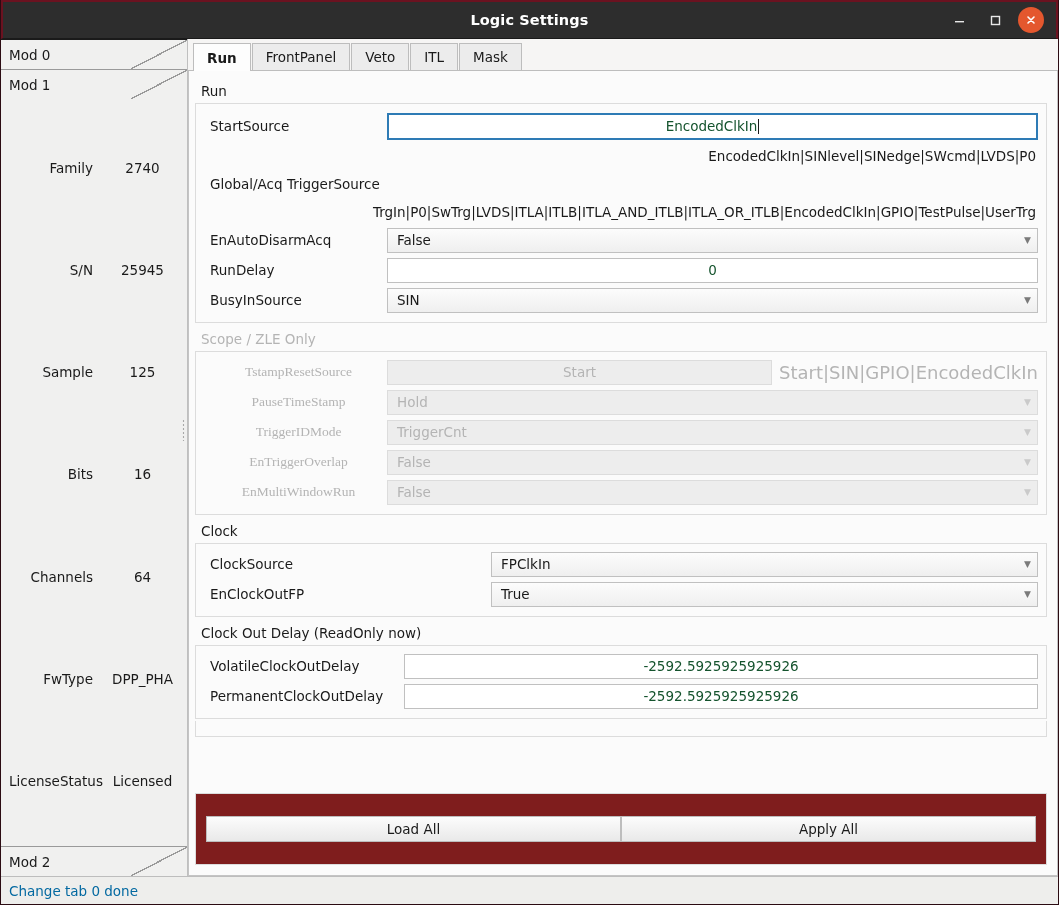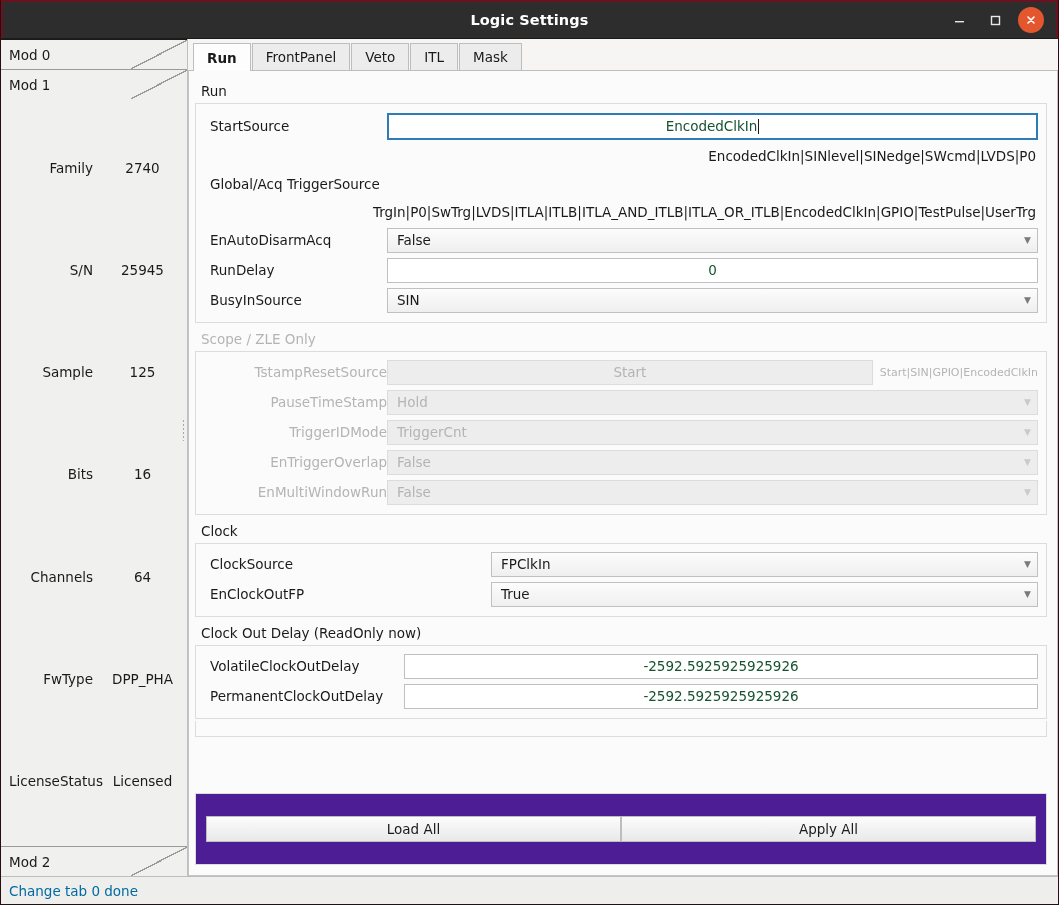--- a/index.html
+++ b/index.html
@@ -244,21 +244,21 @@
   .lbl {
     font-size: 13.5px;
     color: #1a1a1a;
     white-space: nowrap;
     padding-left: 6px;
   }
   .lbl.dim { color: #b4b4b4; }
 
   
   .col-run   .lbl { width: 183px; }
-  .col-scope .lbl { width: 183px; text-align: right; }
+  .col-scope .lbl { width: 183px; text-align: center; font-family: Liberation Serif, serif; }
   .col-clock .lbl { width: 287px; }
   .col-delay .lbl { width: 200px; }
 
   
   .field {
     flex: 1;
     height: 25px;
     background: #ffffff;
     border: 1px solid #c0c0c0;
     display: flex;
@@ -321,30 +321,30 @@
   .hint-row {
     display: flex;
     justify-content: flex-end;
     font-size: 13.5px;
     color: #1a1a1a;
     height: 26px;
     align-items: center;
     padding-right: 2px;
   }
   .hint-inline {
-    font-size: 11px;
+    font-size: 18px;
     color: #b4b4b4;
     white-space: nowrap;
     padding-left: 7px;
   }
 
   
   .btn-group {
     border: 1px solid #dcdcdc;
-    background: #4c1d95;
+    background: #7f1d1d;
     margin-top: auto;
     margin-bottom: 10px;
     padding: 22px 10px;
     display: flex;
   }
   .btn {
     flex: 1;
     height: 26px;
     background: linear-gradient(to bottom, #fcfcfc, #e9e9e9);
     border: 1px solid #bdbdbd;

